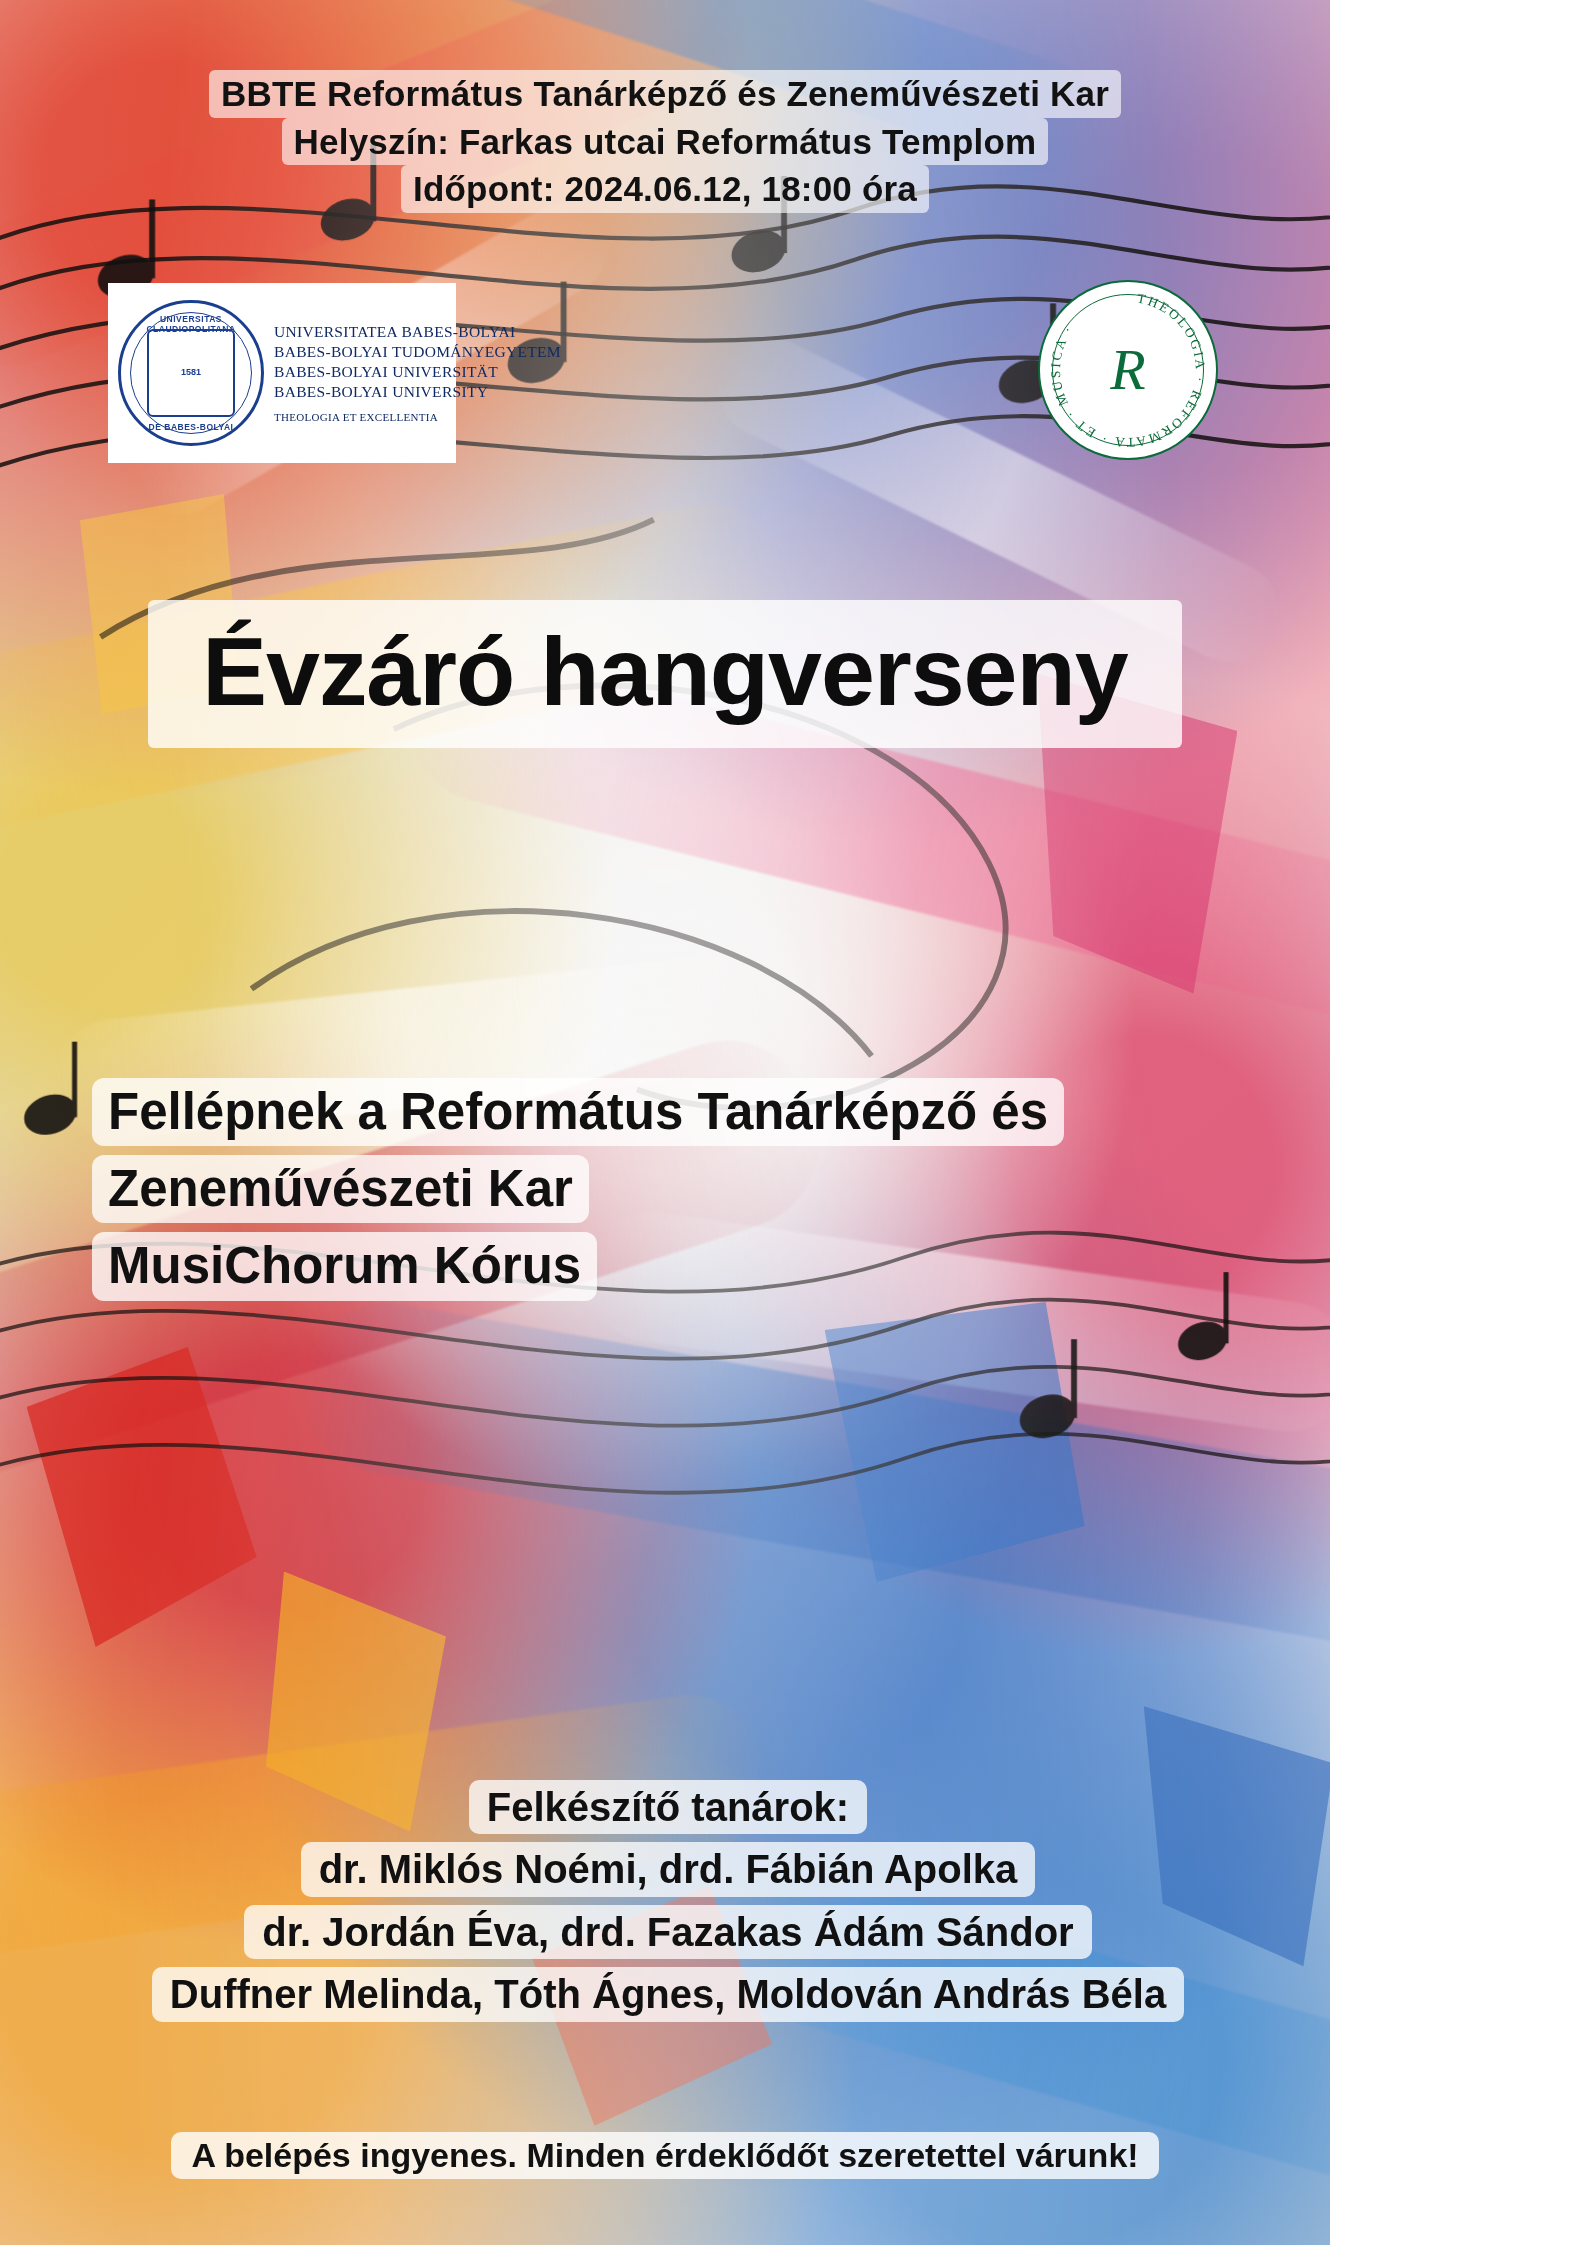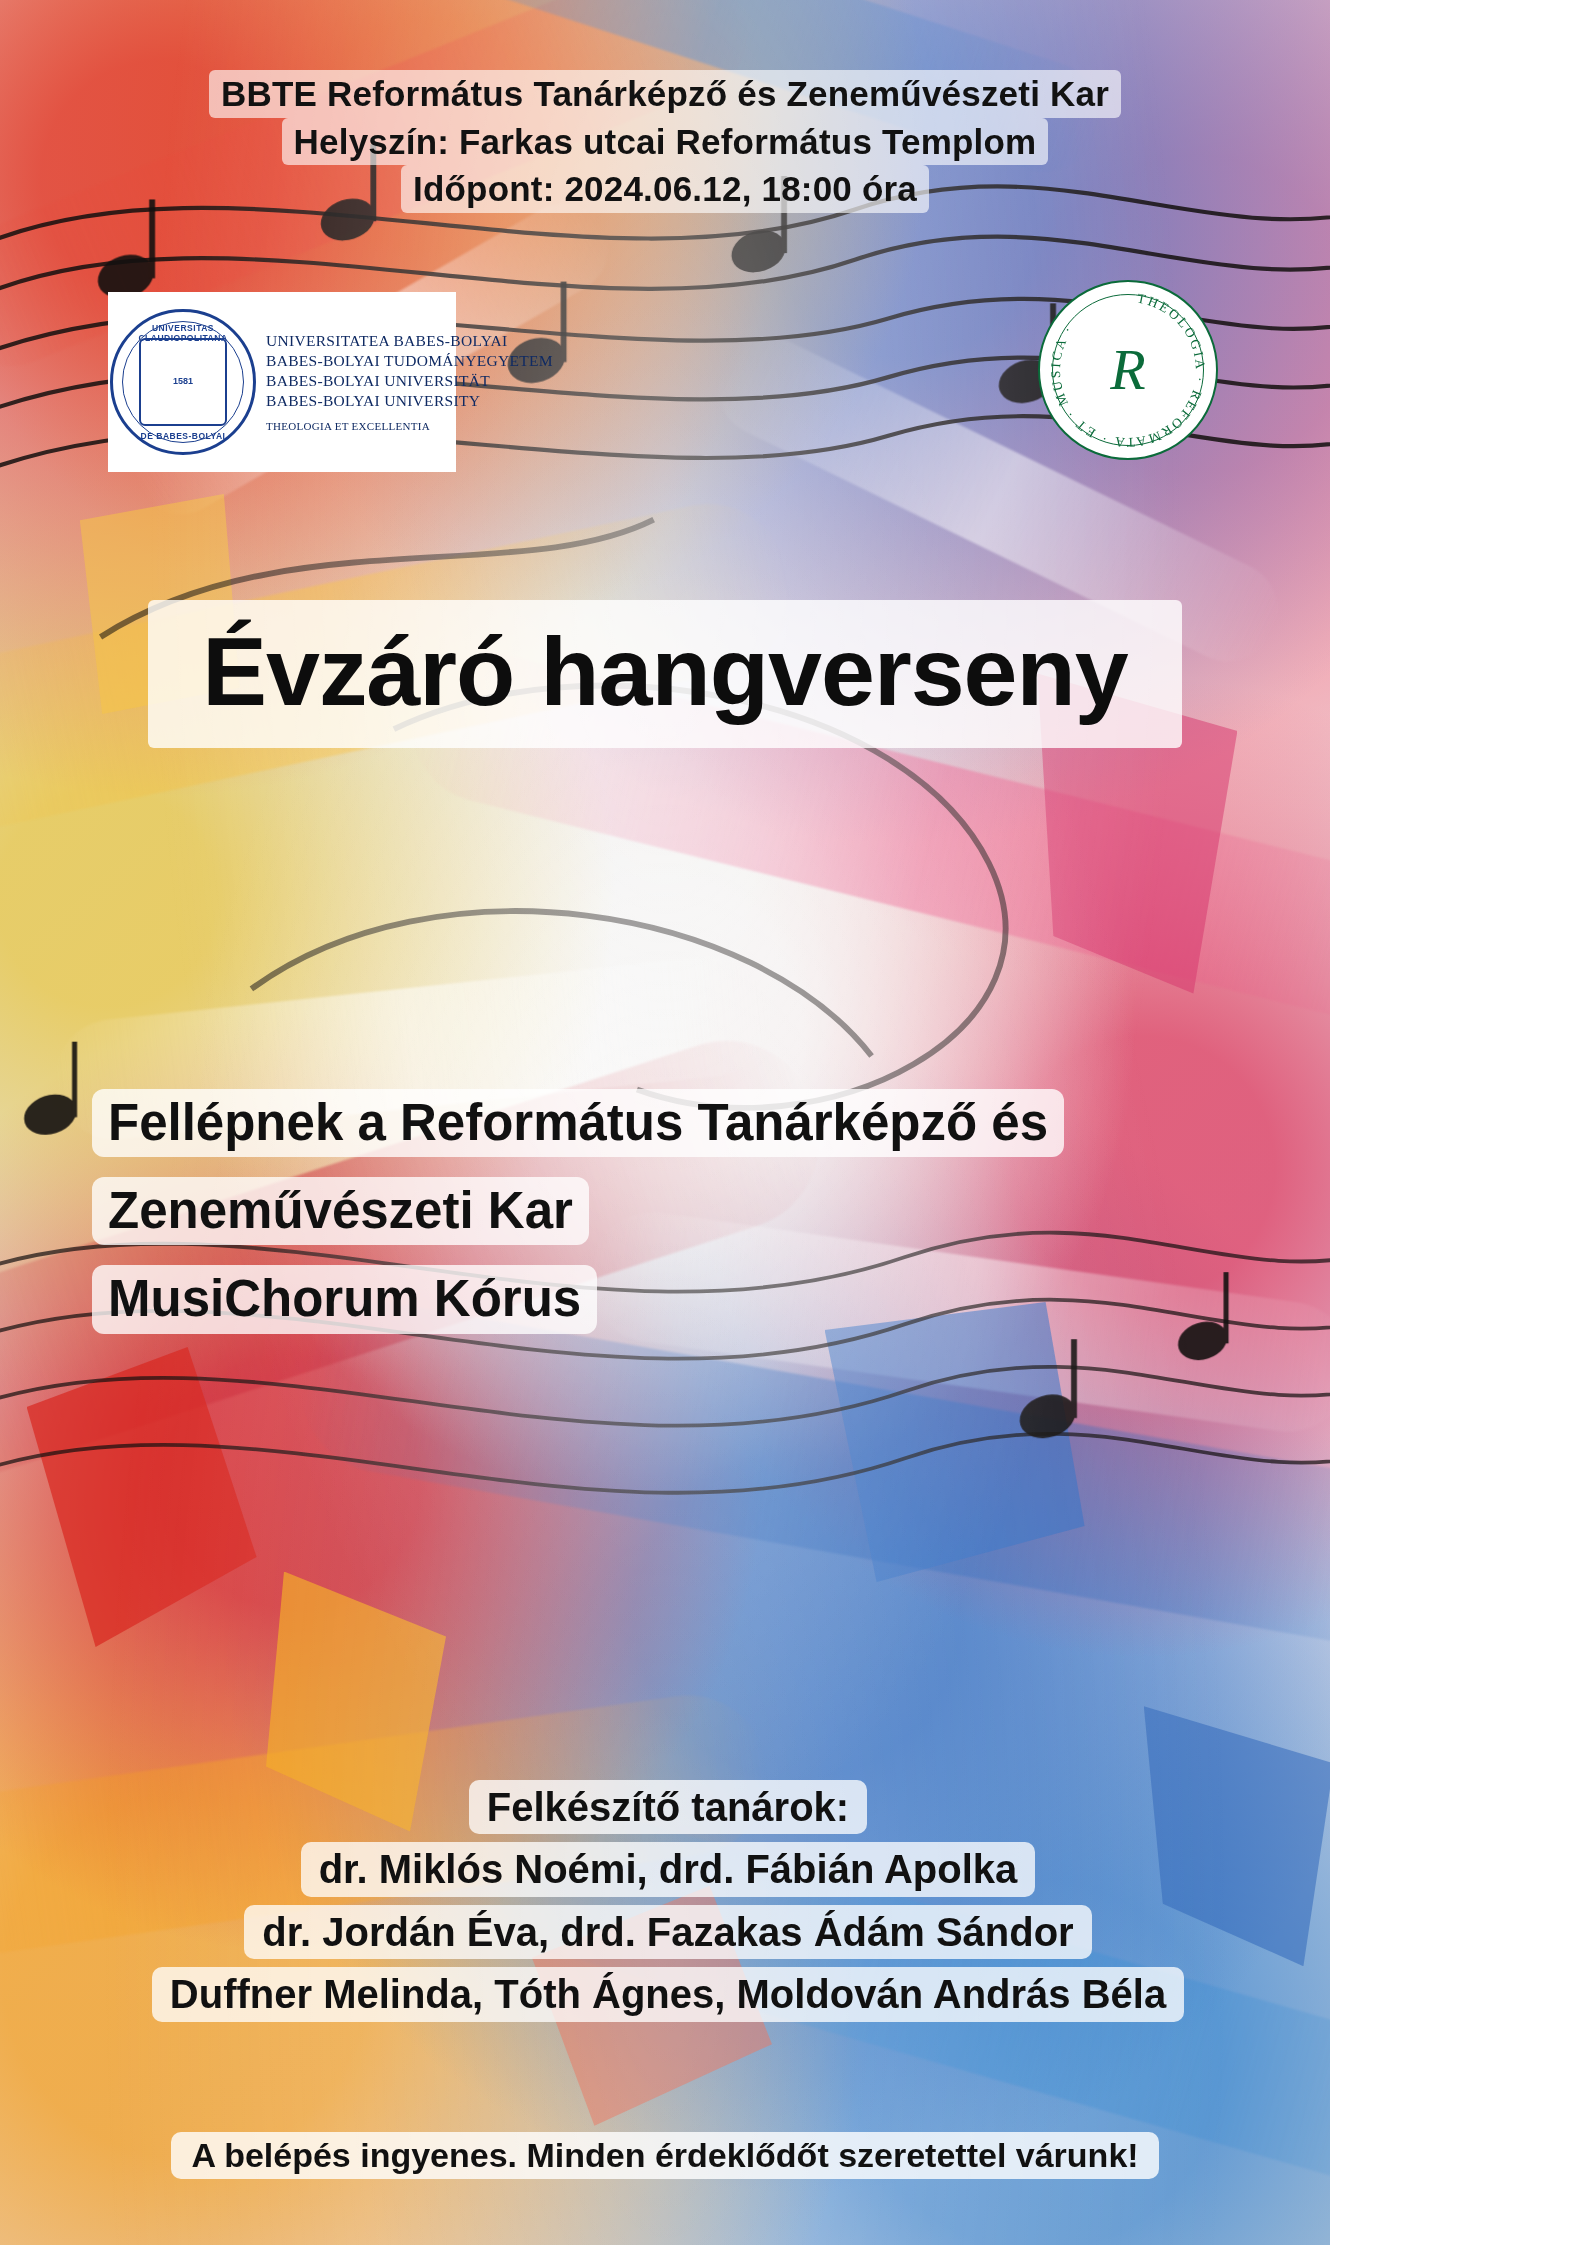--- a/index.html
+++ b/index.html
@@ -108,28 +108,28 @@
   .logo-row {
     position: absolute;
     top: 278px;
     left: 0;
     right: 0;
     height: 190px;
   }
   .bbu-logo {
     position: absolute;
     left: 108px;
-    top: 14px;
+    top: 5px;
     width: 348px;
     height: 180px;
     background: #ffffff;
     display: flex;
     align-items: center;
     gap: 10px;
-    padding: 0 2px;
+    padding: 0 10px;
     box-sizing: border-box;
   }
   .bbu-seal {
     width: 140px;
     height: 140px;
     border-radius: 50%;
     border: 3px solid #1b3f8f;
     position: relative;
     flex: 0 0 auto;
     background: #fff;
@@ -249,21 +249,20 @@
   .performers .pline {
     display: inline-block;
     font-size: 51px;
     font-weight: bold;
     color: #111111;
     background: rgba(255,255,255,.78);
     padding: 3px 16px;
     border-radius: 12px;
     margin-bottom: 9px;
     line-height: 1.22;
-    margin-top: 11px;
   }
 
   
   .teachers {
     position: absolute;
     top: 1780px;
     left: 0;
     right: 0;
     text-align: center;
   }

